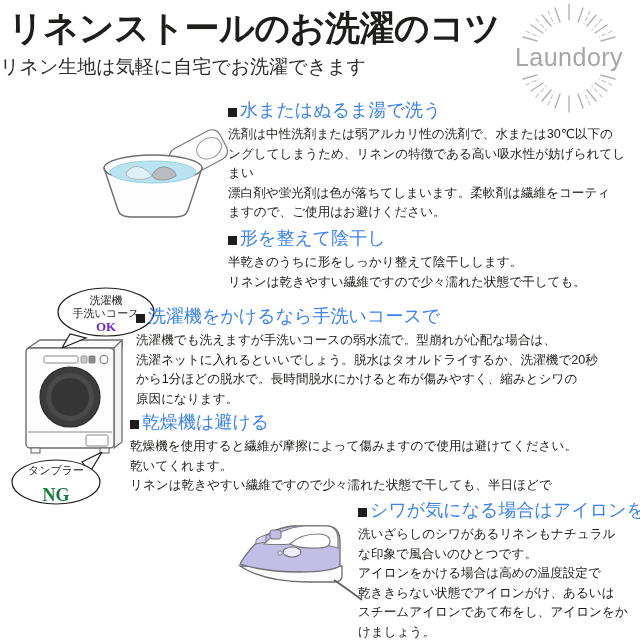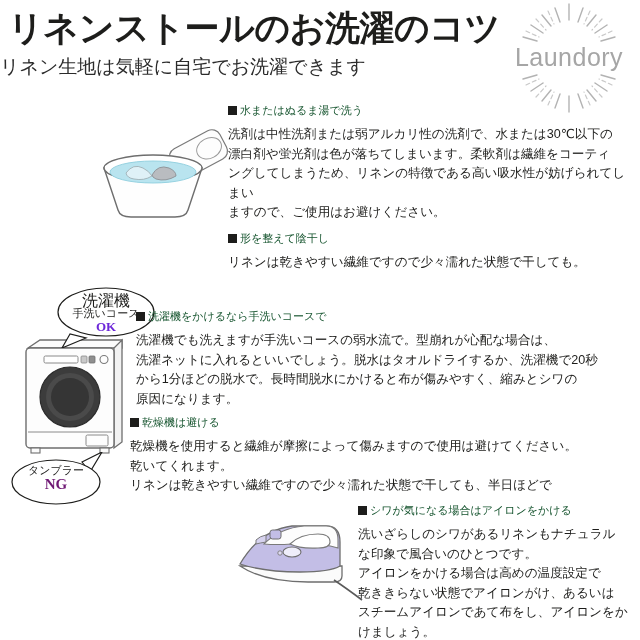--- a/index.html
+++ b/index.html
@@ -69,24 +69,24 @@
     line-height: 30px;
     color: #a6a6a6;
     letter-spacing: 0.5px;
     white-space: nowrap;
   }
   .badge svg { position: absolute; left: 0; top: 0; }
 
   
   .sec { position: absolute; }
   .sec-head {
-    font-size: 11px;
+    font-size: 18px;
     line-height: 20px;
     font-weight: normal;
-    color: #14532d;
+    color: #3b82f6;
     white-space: nowrap;
     margin-bottom: 5px;
   }
   .sec-head .sq {
     display: inline-block;
     width: 9px;
     height: 9px;
     background: #1d1d1b;
     margin-right: 3px;
     vertical-align: -1px;
@@ -115,27 +115,27 @@
   .bubble { position: absolute; }
   #bub-ok { left: 56px; top: 286px; width: 104px; height: 62px; }
   #bub-ng { left: 10px; top: 452px; width: 98px; height: 56px; }
 
   .bub-text {
     position: absolute;
     text-align: center;
     white-space: nowrap;
     color: #1d1d1b;
   }
-  #bub-ok .l1 { left: 0; top: 8px;  width: 100px; font-size: 16px; line-height: 13px; }
+  #bub-ok .l1 { left: 0; top: 8px;  width: 100px; font-size: 11px; line-height: 13px; }
   #bub-ok .l2 { left: 0; top: 21px; width: 100px; font-size: 11px; line-height: 13px; }
   #bub-ok .l3 { left: 0; top: 33px; width: 100px; font-size: 13px; line-height: 15px;
                 font-weight: bold; color: #6d28d9; font-family: "Liberation Serif", serif; }
   #bub-ng .l1 { left: 0; top: 12px; width: 92px; font-size: 11px; line-height: 13px; }
-  #bub-ng .l2 { left: 0; top: 25px; width: 92px; font-size: 15px; line-height: 15px;
-                font-weight: bold; color: #701a75; font-family: "Liberation Serif", serif; }
+  #bub-ng .l2 { left: 0; top: 36px; width: 92px; font-size: 18px; line-height: 15px;
+                font-weight: bold; color: #15803d; font-family: "Liberation Serif", serif; }
 </style>
 </head>
 <body>
 
 <div class="page">
 
   <div class="title">リネンストールのお洗濯のコツ</div>
   <div class="subtitle">リネン生地は気軽に自宅でお洗濯できます</div>
 
   <div class="badge">
@@ -266,29 +266,30 @@
       <path d="M22 36 Q26 32 32 31 L32 38 Q26 39 22 40 Z" fill="#d6d2ee" stroke="#7a7a7a" stroke-width="1"></path>
 
       <path d="M100 76 Q112 84 128 96" fill="none" stroke="#5a5a5a" stroke-width="1.6"></path>
     </svg>
   </div>
 
   <div class="sec" id="sec-wash">
     <div class="sec-head"><span class="sq"></span><span>水またはぬるま湯で洗う</span></div>
     <div class="sec-body">
       <p>洗剤は中性洗剤または弱アルカリ性の洗剤で、水または30℃以下の</p>
+      <p>ングしてしまうため、リネンの特徴である高い吸水性が妨げられてしまい</p>
       <p>漂白剤や蛍光剤は色が落ちてしまいます。柔軟剤は繊維をコーティ</p>
-      <p>ングしてしまうため、リネンの特徴である高い吸水性が妨げられてしまい</p>
       <p>ますので、ご使用はお避けください。</p>
     </div>
   </div>
 
   <div class="sec" id="sec-shape">
     <div class="sec-head"><span class="sq"></span><span>形を整えて陰干し</span></div>
     <div class="sec-body">
+      <p>半乾きのうちに形をしっかり整えて陰干しします。</p>
       <p>リネンは乾きやすい繊維ですので少々濡れた状態で干しても。</p>
     </div>
   </div>
 
   <div class="sec" id="sec-machine">
     <div class="sec-head"><span class="sq"></span><span>洗濯機をかけるなら手洗いコースで</span></div>
     <div class="sec-body">
       <p>洗濯機でも洗えますが手洗いコースの弱水流で。型崩れが心配な場合は、</p>
       <p>洗濯ネットに入れるといいでしょう。脱水はタオルドライするか、洗濯機で20秒</p>
       <p>から1分ほどの脱水で。長時間脱水にかけると布が傷みやすく、縮みとシワの</p>

